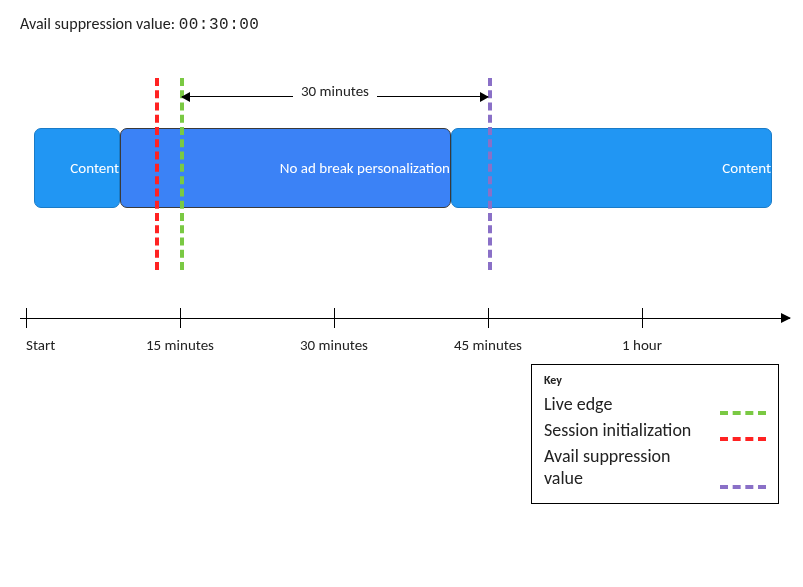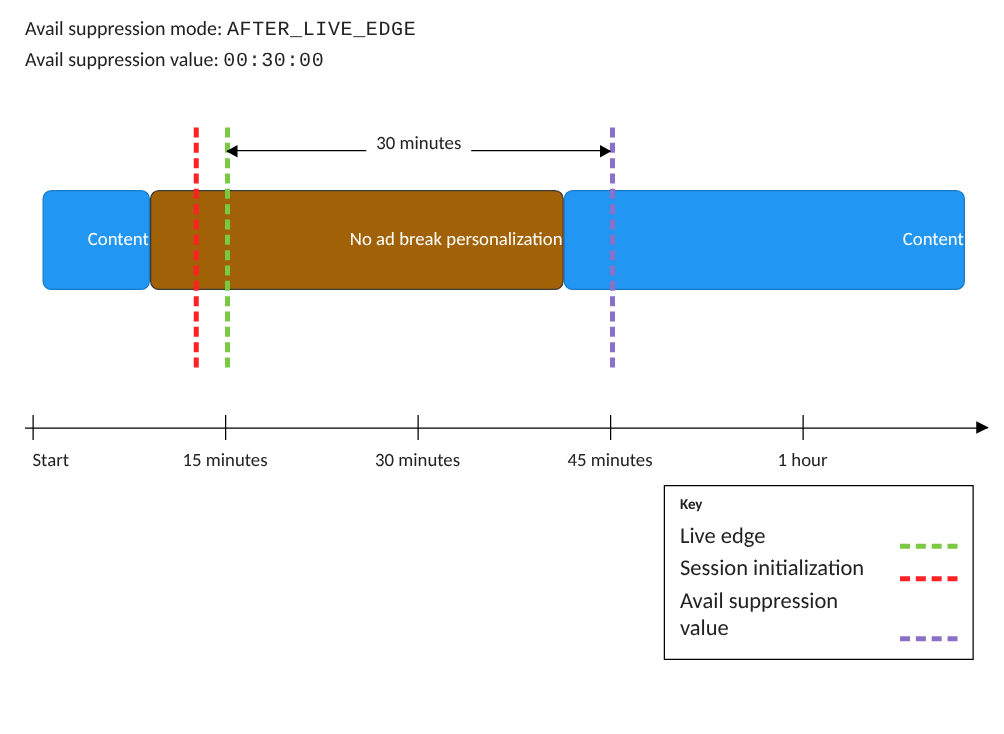--- a/index.html
+++ b/index.html
@@ -13,21 +13,21 @@
     width: 803px;
   }
   .header-line { margin: 2px 0 6px 0; font-size: 16px; }
   .mono { font-family: Consolas, "Courier New", monospace; letter-spacing: 0.5px; }
 
   .stage { position: relative; height: 320px; margin-top: 40px; }
 
   
   .bar { position: absolute; top: 54px; height: 80px; display: flex; align-items: center; justify-content: flex-end; color: #fff; font-size: 15px; text-align: center; }
   .content1 { left: 14px;  width: 86px;  background: #2196f3; border: 1px solid #1a7bc7; border-radius: 7px; }
-  .noads    { left: 100px; width: 331px; background: #a16207; border: 1px solid #3a3a3a; border-radius: 7px; z-index: 1; line-height: 1.35; }
+  .noads    { left: 100px; width: 331px; background: #3b82f6; border: 1px solid #3a3a3a; border-radius: 7px; z-index: 1; line-height: 1.35; }
   .content2 { left: 431px; width: 321px; background: #2196f3; border: 1px solid #1a7bc7; border-radius: 7px; }
 
   
   .vline { position: absolute; top: 4px; height: 192px; border-left: 4px dashed; z-index: 2; }
   .vline.red    { left: 135px; border-color: #ff2222; }
   .vline.green  { left: 160px; border-color: #7ac943; }
   .vline.purple { left: 468px; border-color: #8a70c7; }
 
   
   .span-arrow { position: absolute; top: 22px; left: 162px; width: 306px; height: 1px; background: #000; z-index: 3; }
@@ -67,24 +67,20 @@
   .swatch.green  { border-color: #7ac943; }
   .swatch.purple { border-color: #8a70c7; }
   .swatch.red    { border-color: #ff2222; }
 
   .wrap { position: relative; height: 510px; }
 </style>
 </head>
 <body>
 
 <div class="wrap">
-  <div class="header-line">
-    <span>Avail suppression mode:</span>
-    <span class="mono">AFTER_LIVE_EDGE</span>
-  </div>
   <div class="header-line">
     <span>Avail suppression value:</span>
     <span class="mono">00:30:00</span>
   </div>
 
   <div class="stage">
 
     <div class="span-arrow"></div>
     <div class="span-label">
       <span>30 minutes</span>

